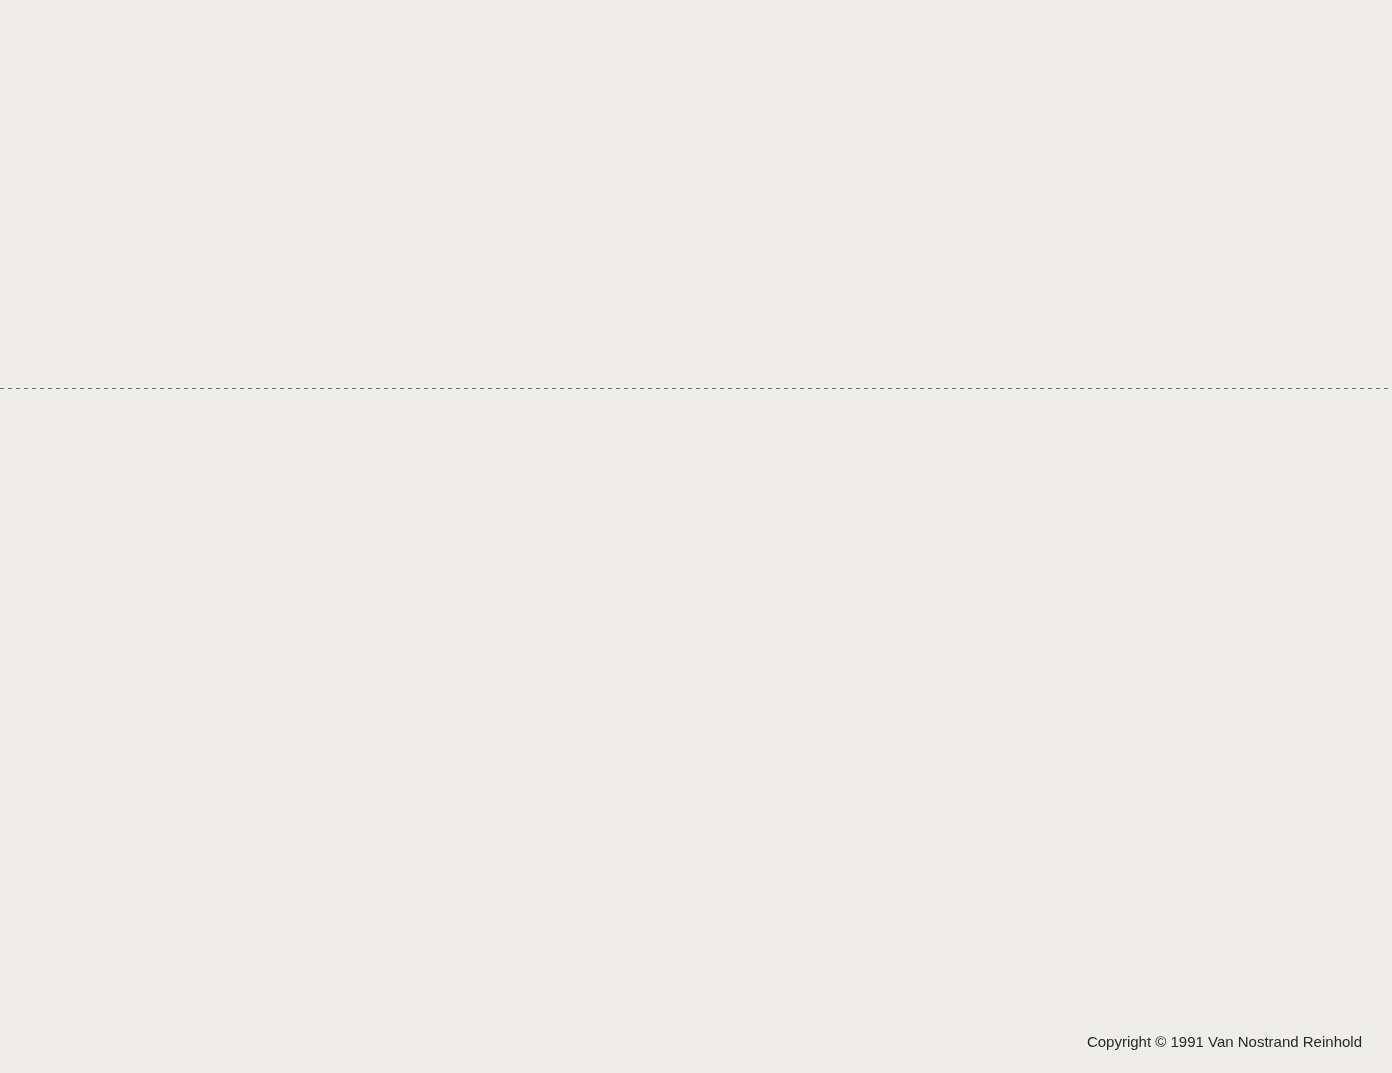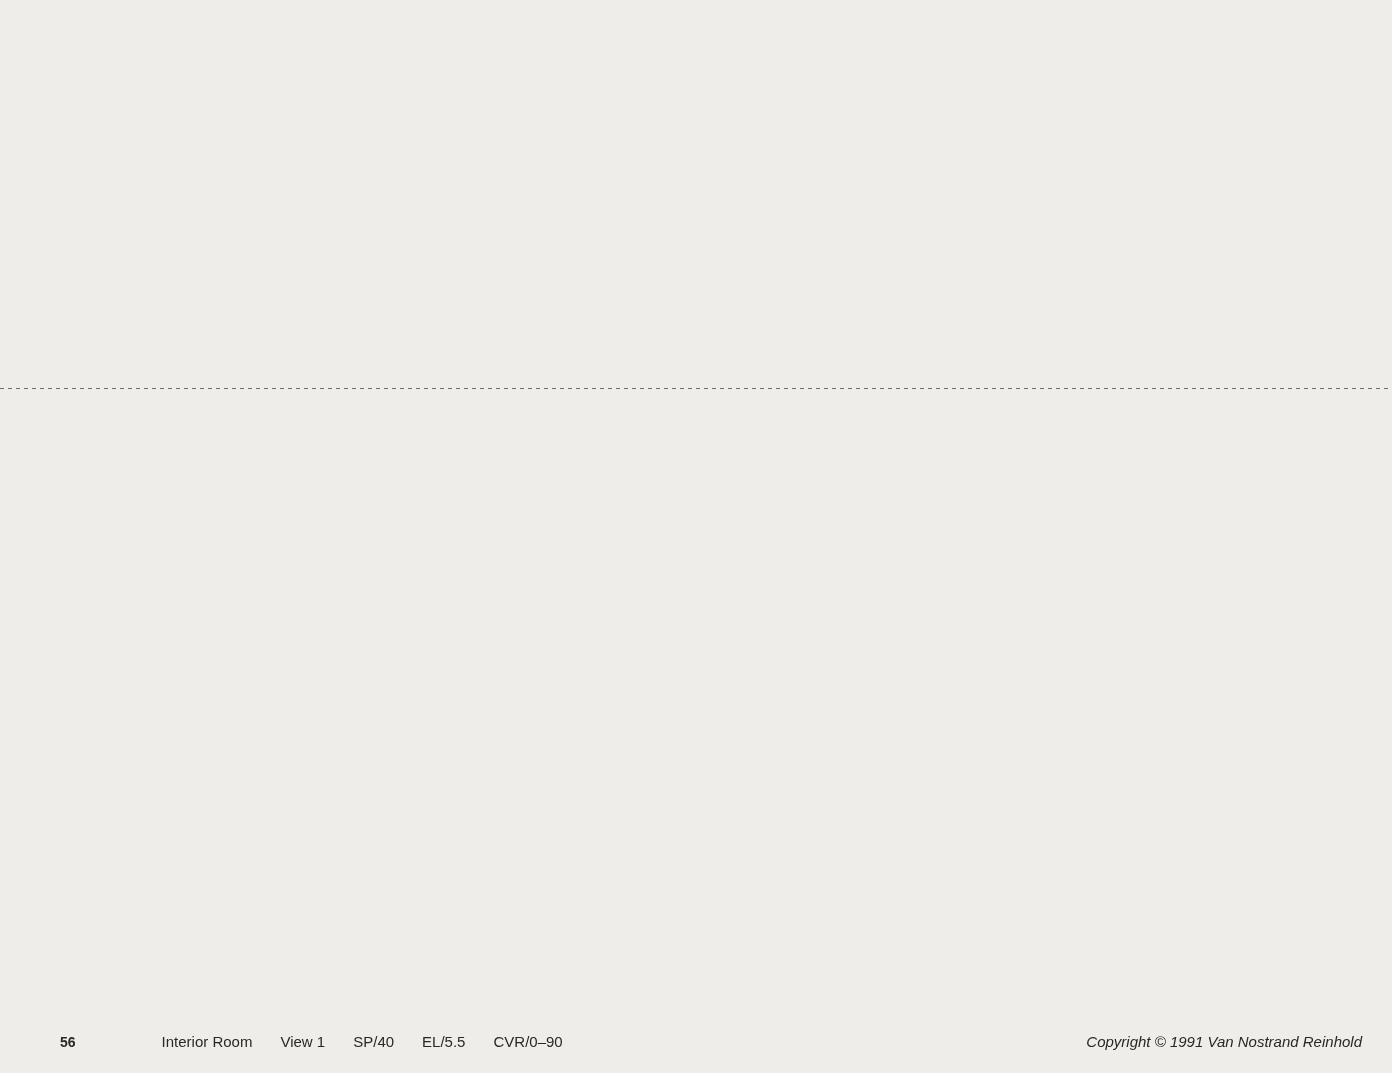--- a/index.html
+++ b/index.html
@@ -45,21 +45,20 @@
     left: 60px;
     display: flex;
     gap: 28px;
     align-items: baseline;
   }
   .footer-left .page-no { font-weight: bold; font-size: 14px; }
   .footer-left .gap-big { width: 30px; display:inline-block; }
   .footer-right {
     position: absolute;
     right: 30px;
-    font-style: italic;
   }
 </style>
 </head>
 <body>
 
 <div id="stage">
   <svg id="grid-svg" width="1392" height="1073" viewBox="0 0 1392 1073">
       <line x1="NaN" y1="undefined" x2="NaN" y2="undefined"></line>
       <line x1="NaN" y1="undefined" x2="NaN" y2="undefined"></line>
       <line x1="NaN" y1="undefined" x2="NaN" y2="undefined"></line>
@@ -373,26 +372,17 @@
       <line x1="NaN" y1="NaN" x2="NaN" y2="NaN"></line>
       <line x1="NaN" y1="NaN" x2="NaN" y2="NaN"></line>
       <line x1="NaN" y1="NaN" x2="NaN" y2="NaN"></line>
       <line x1="NaN" y1="NaN" x2="NaN" y2="NaN"></line>
       <line x1="NaN" y1="NaN" x2="NaN" y2="NaN"></line>
       <line x1="NaN" y1="NaN" x2="NaN" y2="NaN"></line>
       <line x1="0" y1="388" x2="1392" y2="388" class="horizon"></line>
     </svg>
 
   <div class="footer">
-    <div class="footer-left">
-      <span class="page-no">56</span>
-      <span class="gap-big"></span>
-      <span>Interior Room</span>
-      <span>View 1</span>
-      <span>SP/40</span>
-      <span>EL/5.5</span>
-      <span>CVR/0–90</span>
-    </div>
     <div class="footer-right">
       <span>Copyright © 1991 Van Nostrand Reinhold</span>
     </div>
   </div>
 </div>
 
 </body></html>

